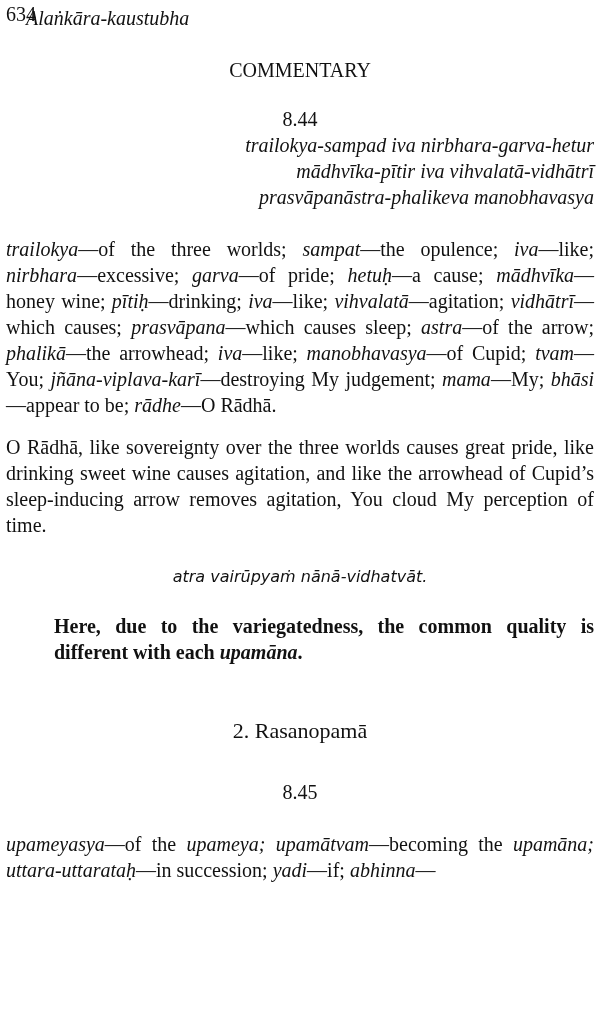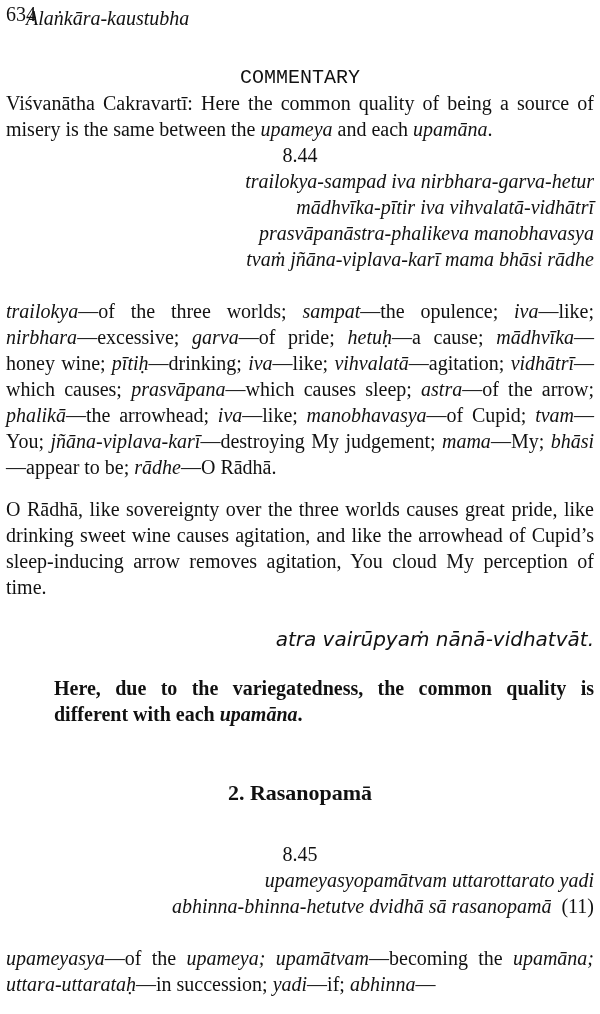--- a/index.html
+++ b/index.html
@@ -39,22 +39,21 @@
       right: 0;
       top: 6px;
       text-align: left;
       font-style: italic;
       padding-left: 20px;
     }
     .section-heading {
       text-align: center;
       font-size: 20px;
       line-height: 24px;
-      margin-top: 16px;
-      font-family: Liberation Mono, monospace;
+      margin-top: 8px;
     }
     p {
       margin: 0;
       font-size: 20px;
       line-height: 26px;
       text-align: justify;
     }
     i { font-style: italic; }
     .commentary-text { margin-top: 0; }
     .verse-number {
@@ -62,43 +61,43 @@
       font-size: 20px;
       line-height: 26px;
     }
     .verse-block {
       text-align: right;
       font-style: italic;
       font-size: 20px;
       line-height: 26px;
     }
     .verse-line { display: block; }
-    .block-8-44 { }
+    .block-8-44 { margin-top: 24px; }
     .synonyms-1 { margin-top: 26px; }
     .translation-1 {
       margin-top: 16px;
       font-weight: normal;
       line-height: 26px;
     }
     .sanskrit-prose {
       margin-top: 28px;
       font-style: italic;
       font-family: "DejaVu Sans", sans-serif;
-      font-size: 20px;
+      font-size: 16px;
       line-height: 22px;
-      text-align: right;
+      text-align: center;
     }
     .translation-2 {
       margin-top: 25px;
       font-weight: bold;
       margin-left: 48px;
     }
     .subsection-heading {
       text-align: center;
-      font-weight: bold;
+      font-weight: normal;
       font-size: 22px;
       line-height: 28px;
       margin-top: 52px;
     }
     .block-8-45 { margin-top: 34px; }
     .verse-ref { font-style: normal; }
     .synonyms-2 { margin-top: 26px; }
     .synonyms p { text-align-last: left; font-family: Liberation Serif, serif; }
   </style>
 </head>
@@ -106,49 +105,43 @@
 
 <div class="page">
 
   <div class="running-head">
     <span class="page-number">634</span>
     <span class="book-title">Alaṅkāra-kaustubha</span>
   </div>
 
   <div class="section-heading">COMMENTARY</div>
 
-  <p class="commentary-text"><span>Viśvanātha Cakravartī:</span><span> Here the common quality of being a source of misery is the same between the </span><i>upameya</i><span> and each </span><i>upamāna</i><span>.</span></p>
 
   <div class="block-8-44">
     <div class="verse-number">8.44</div>
     <div class="verse-block">
       <span class="verse-line">trailokya-sampad iva nirbhara-garva-hetur</span>
       <span class="verse-line">mādhvīka-pītir iva vihvalatā-vidhātrī</span>
       <span class="verse-line">prasvāpanāstra-phalikeva manobhavasya</span>
-      <span class="verse-line">tvaṁ jñāna-viplava-karī mama bhāsi rādhe</span>
     </div>
   </div>
 
   <div class="synonyms synonyms-1">
     <p><i>trailokya</i><span>—</span><span>of the three worlds; </span><i>sampat</i><span>—</span><span>the opulence; </span><i>iva</i><span>—</span><span>like; </span><i>nirbhara</i><span>—</span><span>excessive; </span><i>garva</i><span>—</span><span>of pride; </span><i>hetuḥ</i><span>—</span><span>a cause; </span><i>mādhvīka</i><span>—</span><span>honey wine; </span><i>pītiḥ</i><span>—</span><span>drinking; </span><i>iva</i><span>—</span><span>like; </span><i>vihvalatā</i><span>—</span><span>agitation; </span><i>vidhātrī</i><span>—</span><span>which causes; </span><i>prasvāpana</i><span>—</span><span>which causes sleep; </span><i>astra</i><span>—</span><span>of the arrow; </span><i>phalikā</i><span>—</span><span>the arrowhead; </span><i>iva</i><span>—</span><span>like; </span><i>manobhavasya</i><span>—</span><span>of Cupid; </span><i>tvam</i><span>—</span><span>You; </span><i>jñāna-viplava-karī</i><span>—</span><span>destroying My judgement; </span><i>mama</i><span>—</span><span>My; </span><i>bhāsi</i><span>—</span><span>appear to be; </span><i>rādhe</i><span>—</span><span>O Rādhā.</span></p>
   </div>
 
   <p class="translation-1">O Rādhā, like sovereignty over the three worlds causes great pride, like drinking sweet wine causes agitation, and like the arrowhead of Cupid’s sleep-inducing arrow removes agitation, You cloud My perception of time.</p>
 
   <p class="sanskrit-prose">atra vairūpyaṁ nānā-vidhatvāt.</p>
 
   <p class="translation-2"><span>Here, due to the variegatedness, the common quality is different with each </span><i>upamāna</i><span>.</span></p>
 
   <div class="subsection-heading">2. Rasanopamā</div>
 
   <div class="block-8-45">
     <div class="verse-number">8.45</div>
-    <div class="verse-block">
-      <span class="verse-line">upameyasyopamātvam uttarottarato yadi</span>
-      <span class="verse-line"><span>abhinna-bhinna-hetutve dvidhā sā rasanopamā</span>&nbsp; <span class="verse-ref">(11)</span></span>
-    </div>
   </div>
 
   <div class="synonyms synonyms-2">
     <p><i>upameyasya</i><span>—</span><span>of the </span><i>upameya; </i><i>upamātvam</i><span>—</span><span>becoming the </span><i>upamāna; </i><i>uttara-uttarataḥ</i><span>—</span><span>in succession; </span><i>yadi</i><span>—</span><span>if; </span><i>abhinna</i><span>—</span></p>
   </div>
 
 </div>
 
 </body></html>

